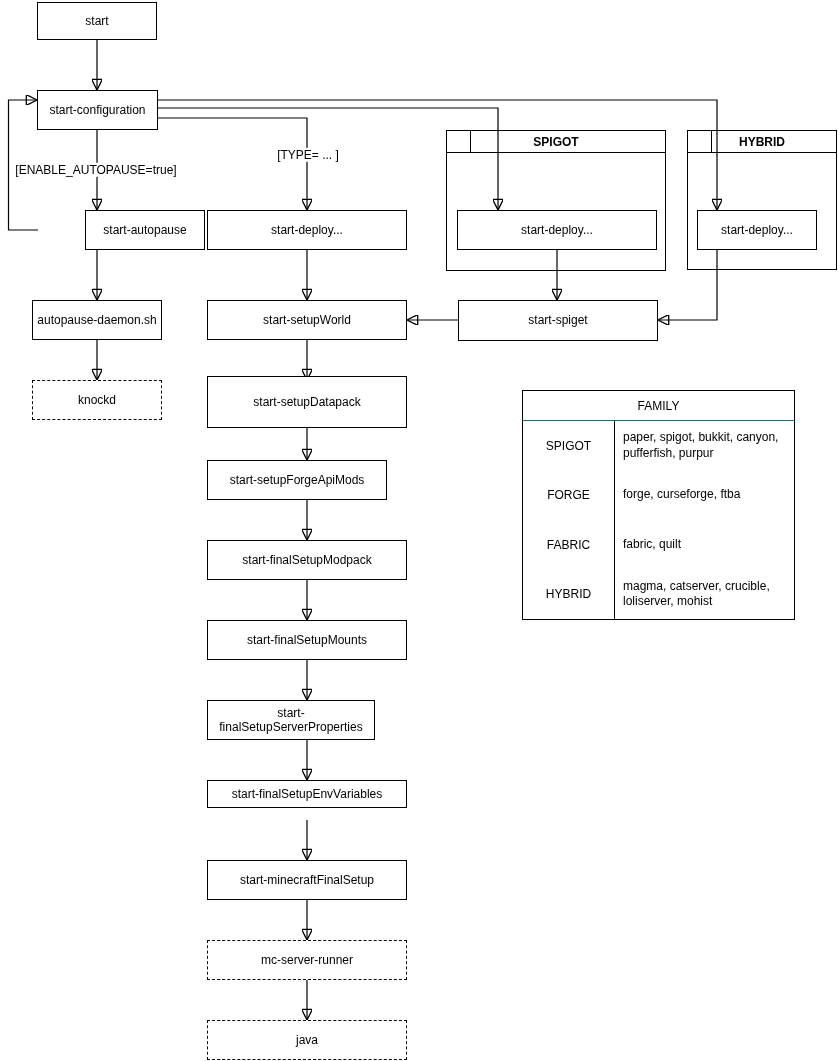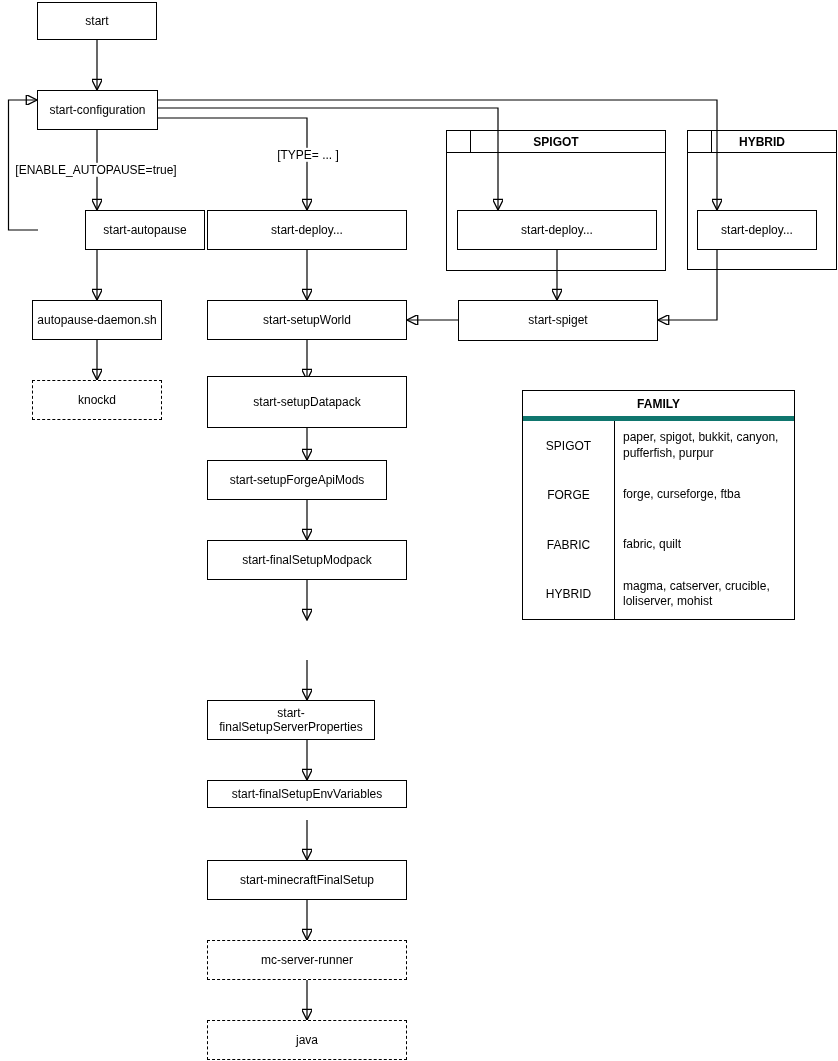--- a/index.html
+++ b/index.html
@@ -62,23 +62,23 @@
     left:522px;top:390px;width:273px;height:230px;
     box-sizing:border-box;
     border:1px solid #000000;
     background:#ffffff;
     display:flex;
     flex-direction:column;
   }
   .ftable-header{
     box-sizing:border-box;
     height:30px;
-    border-bottom:5px solid #0f766e;
+    border-bottom:1px solid #0f766e;
     display:flex;align-items:center;justify-content:center;
-    font-weight:bold;
+    font-weight:normal;
   }
   .ftable-body{flex:1;display:flex;flex-direction:column;}
   .ftable-row{flex:1;display:flex;}
   .ftable-key{
     width:91px;
     box-sizing:border-box;
     display:flex;align-items:center;justify-content:center;
     text-align:center;
   }
   .ftable-val{
@@ -180,20 +180,21 @@
   <div class="node" style="left:458px;top:300px;width:200px;height:41px;">start-spiget</div>
 
   <div class="node" style="left:207px;top:300px;width:200px;height:40px;">start-setupWorld</div>
 
   <div class="node" style="left:207px;top:376px;width:200px;height:52px;">start-setupDatapack</div>
 
   <div class="node" style="left:207px;top:460px;width:180px;height:40px;">start-setupForgeApiMods</div>
 
   <div class="node" style="left:207px;top:540px;width:200px;height:40px;">start-finalSetupModpack</div>
 
+  <div class="node" style="left:207px;top:620px;width:200px;height:40px;">start-finalSetupMounts</div>
 
   <div class="node" style="left:207px;top:700px;width:168px;height:40px;">start-finalSetupServerProperties</div>
 
   <div class="node" style="left:207px;top:780px;width:200px;height:28px;">start-finalSetupEnvVariables</div>
 
   <div class="node dashed" style="left:207px;top:940px;width:200px;height:40px;">mc-server-runner</div>
 
   <div class="node" style="left:207px;top:860px;width:200px;height:40px;">start-minecraftFinalSetup</div>
 
   <div class="node dashed" style="left:207px;top:1020px;width:200px;height:40px;">java</div>

